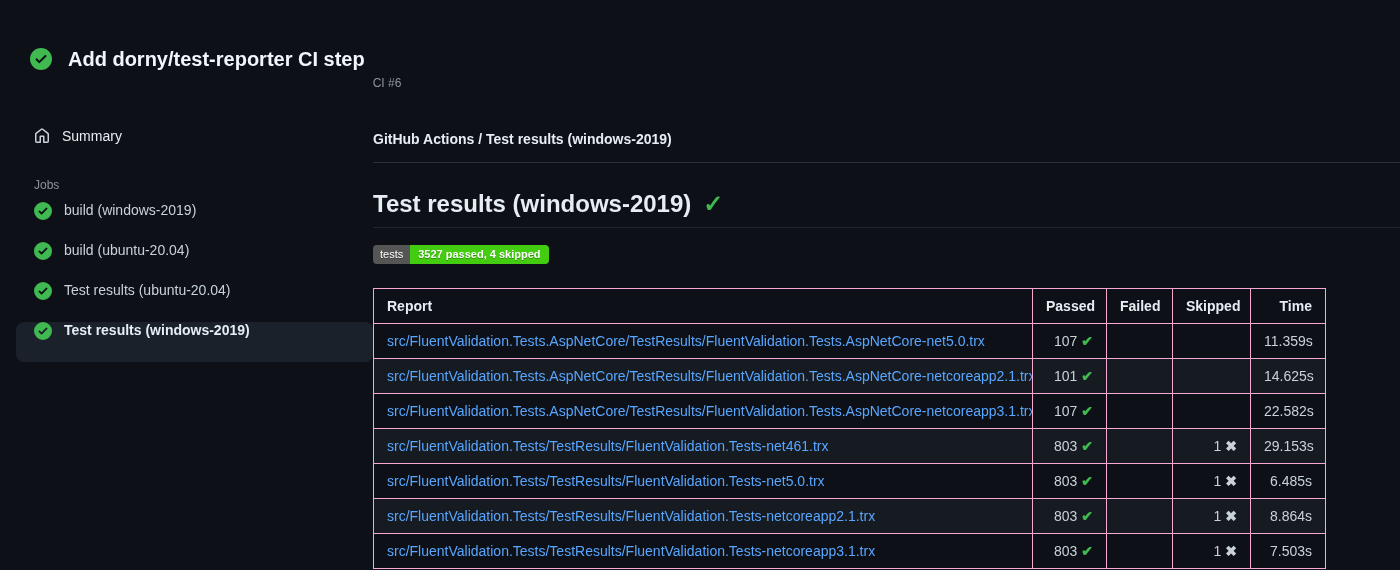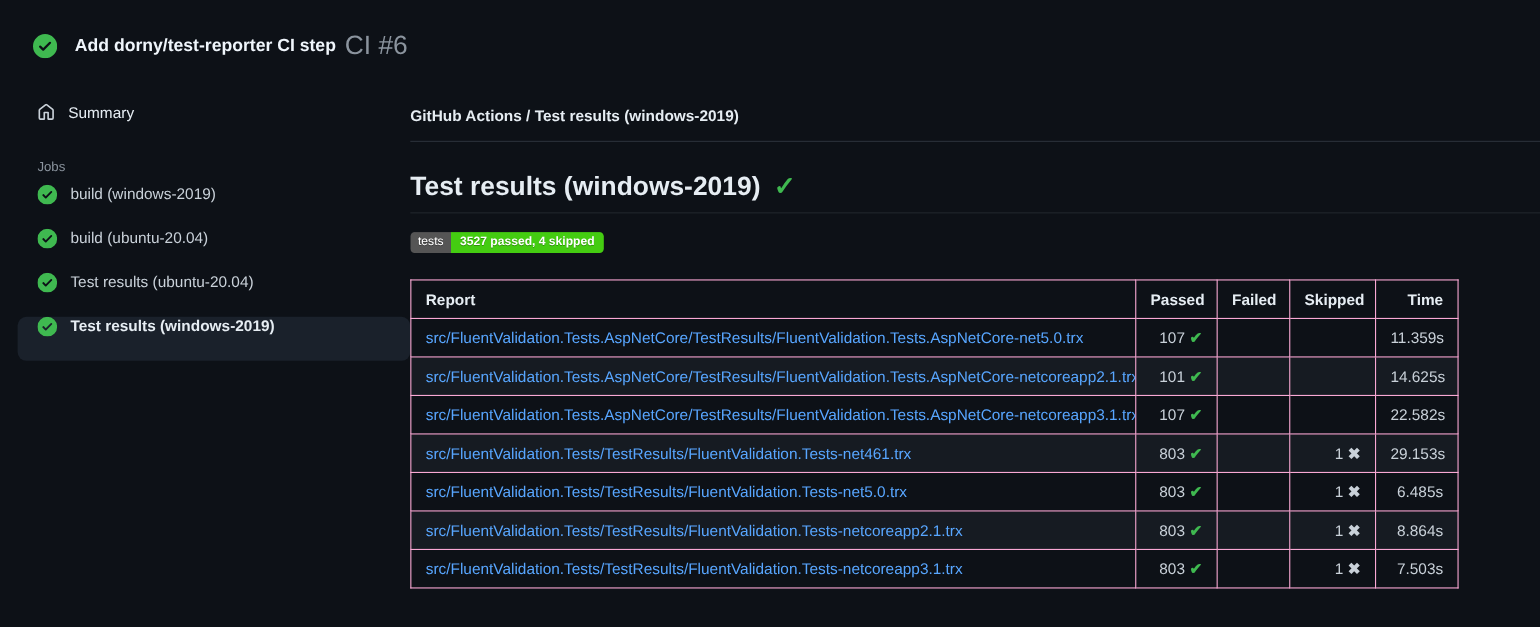--- a/index.html
+++ b/index.html
@@ -13,29 +13,30 @@
 
   
   .page-header {
     display: flex;
     align-items: center;
     padding: 28px 0 0 30px;
   }
   .page-header .status-icon svg { display: block; }
   .page-title {
     margin-left: 16px;
-    font-size: 16px;
+    font-size: 20px;
     font-weight: 700;
     color: #f0f6fc;
   }
   .run-number {
     margin-left: 8px;
-    font-size: 24px;
+    font-size: 12px;
     font-weight: 400;
     color: #8b949e;
+    margin-top: 48px;
   }
 
   
   .layout { display: flex; margin-top: 24px; }
 
   
   .sidebar { width: 373px; flex-shrink: 0; padding: 6px 0 0 16px; }
   .summary-item {
     display: flex; align-items: center;
     padding: 8px 18px;

